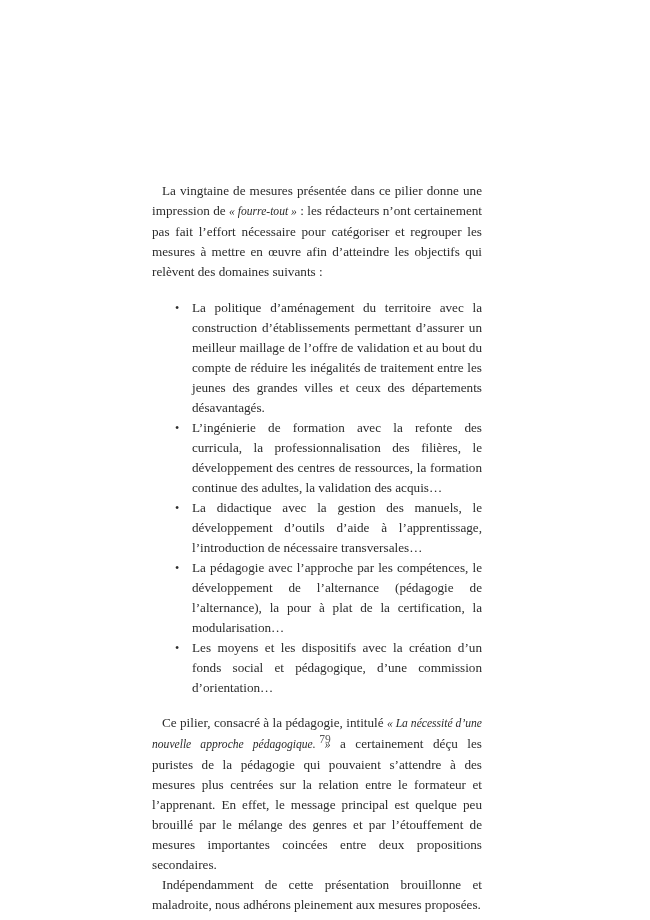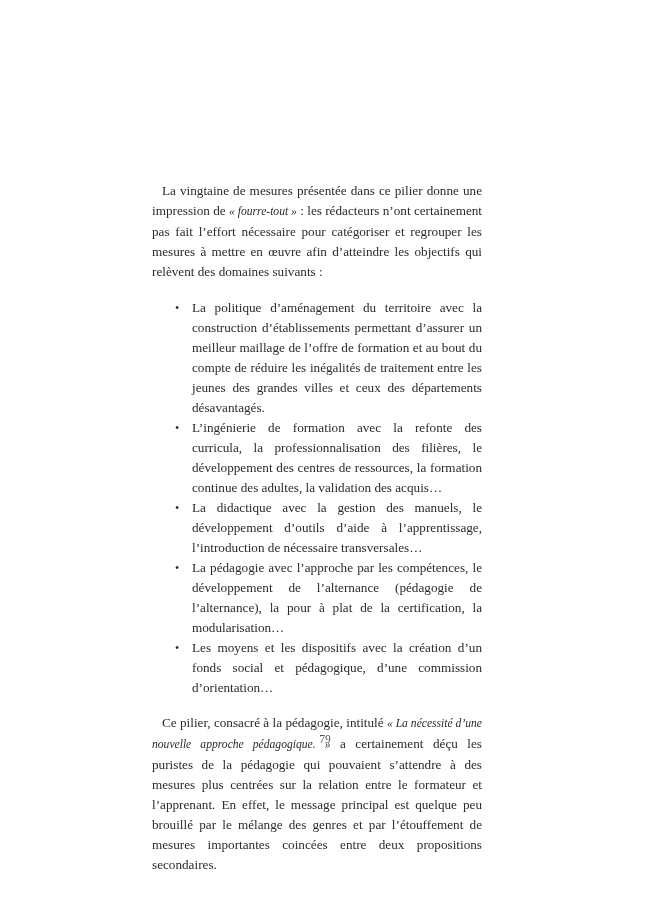--- a/index.html
+++ b/index.html
@@ -65,21 +65,21 @@
 <body>
 
 <div class="page">
   <p><span>La vingtaine de mesures présentée dans ce pilier donne une impression de </span><em>« fourre-tout »</em><span> : les rédacteurs n’ont certainement pas fait l’effort nécessaire pour catégoriser et regrouper les mesures à mettre en œuvre afin d’atteindre les objectifs qui relèvent des domaines suivants :</span></p>
 
   <div class="spacer"></div>
 
   <ul class="measures">
     <li>
       <span class="bullet">•</span>
-      <span>La politique d’aménagement du territoire avec la construction d’établissements permettant d’assurer un meilleur maillage de l’offre de formation et au bout du compte de réduire les inégalités de traitement entre les jeunes des grandes villes et ceux des départements désavantagés.</span>
+      <span>La politique d’aménagement du territoire avec la construction d’établissements permettant d’assurer un meilleur maillage de l’offre de validation et au bout du compte de réduire les inégalités de traitement entre les jeunes des grandes villes et ceux des départements désavantagés.</span>
     </li>
     <li>
       <span class="bullet">•</span>
       <span>L’ingénierie de formation avec la refonte des curricula, la professionnalisation des filières, le développement des centres de ressources, la formation continue des adultes, la validation des acquis…</span>
     </li>
     <li>
       <span class="bullet">•</span>
       <span>La didactique avec la gestion des manuels, le développement d’outils d’aide à l’apprentissage, l’introduction de nécessaire transversales…</span>
     </li>
     <li>
@@ -89,15 +89,16 @@
     <li>
       <span class="bullet">•</span>
       <span>Les moyens et les dispositifs avec la création d’un fonds social et pédagogique, d’une commission d’orientation…</span>
     </li>
   </ul>
 
   <div class="spacer"></div>
 
   <p><span>Ce pilier, consacré à la pédagogie, intitulé </span><em>« La nécessité d’une nouvelle approche pédagogique. »</em><span> a certainement déçu les puristes de la pédagogie qui pouvaient s’attendre à des mesures plus centrées sur la relation entre le formateur et l’apprenant. En effet, le message principal est quelque peu brouillé par le mélange des genres et par l’étouffement de mesures importantes coincées entre deux propositions secondaires.</span></p>
 
+  <p>Indépendamment de cette présentation brouillonne et maladroite, nous adhérons pleinement aux mesures proposées.</p>
 </div>
 
 <div class="page-number">79</div>
 
 </body></html>

